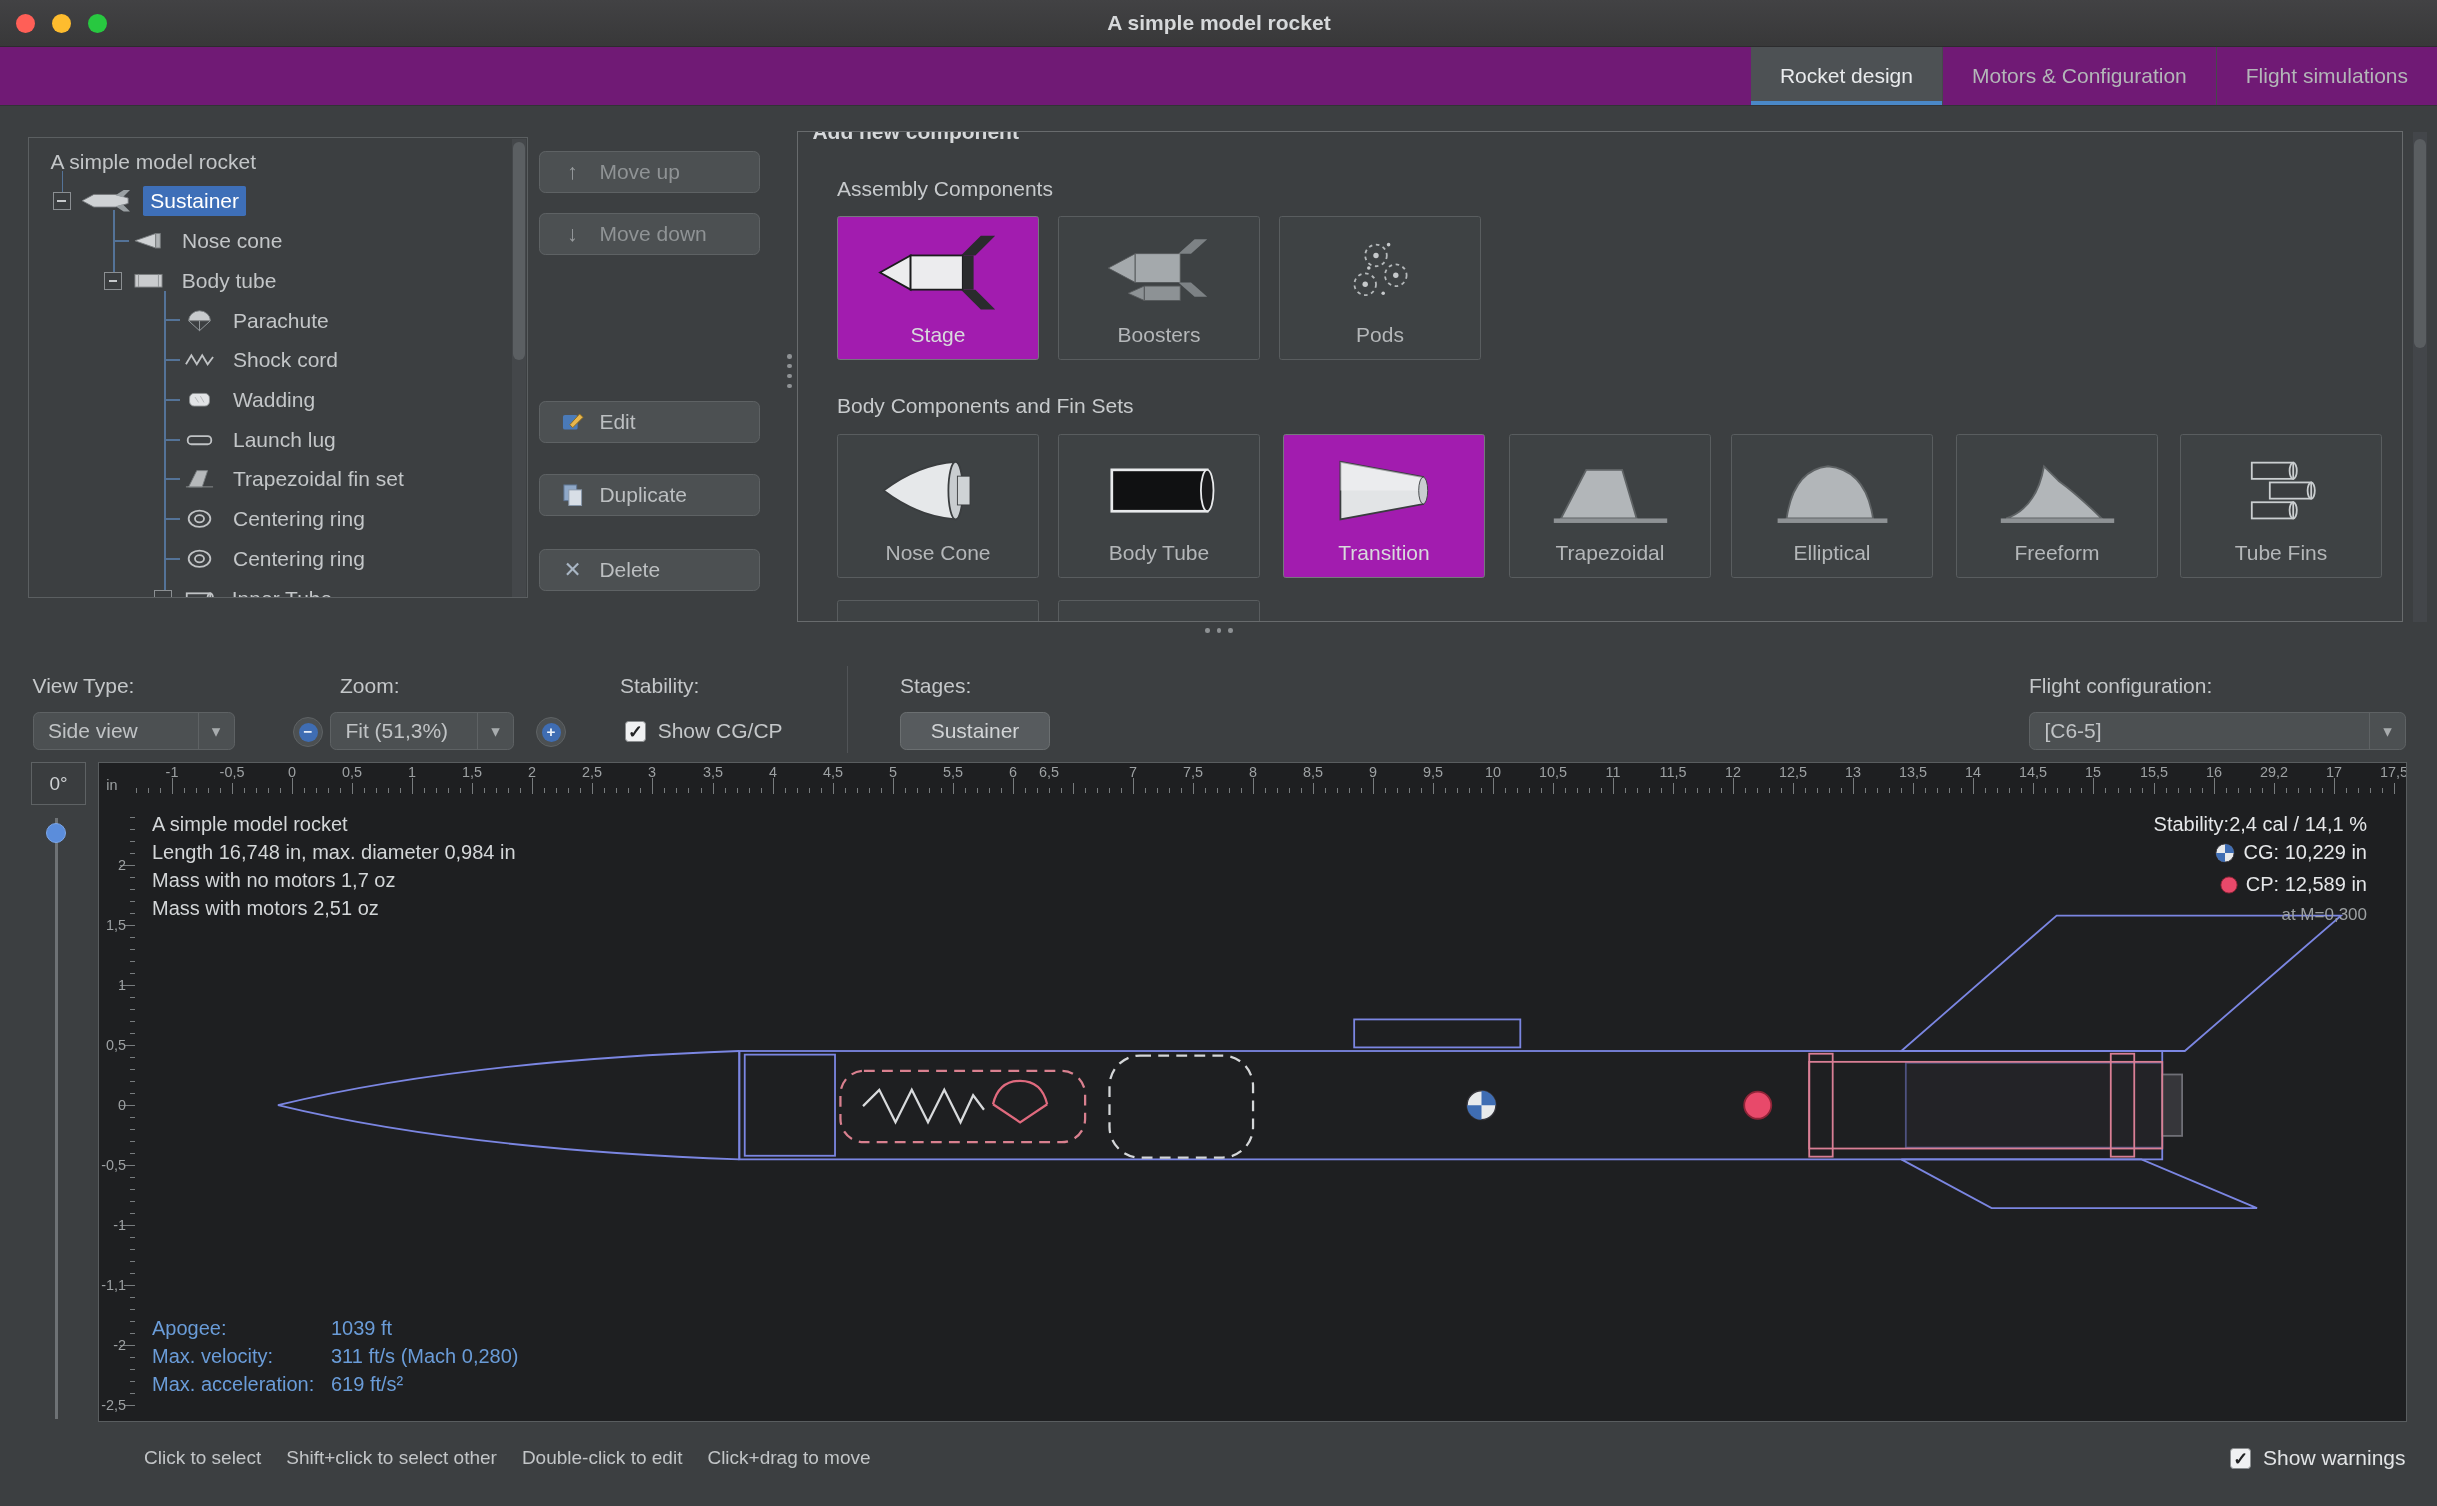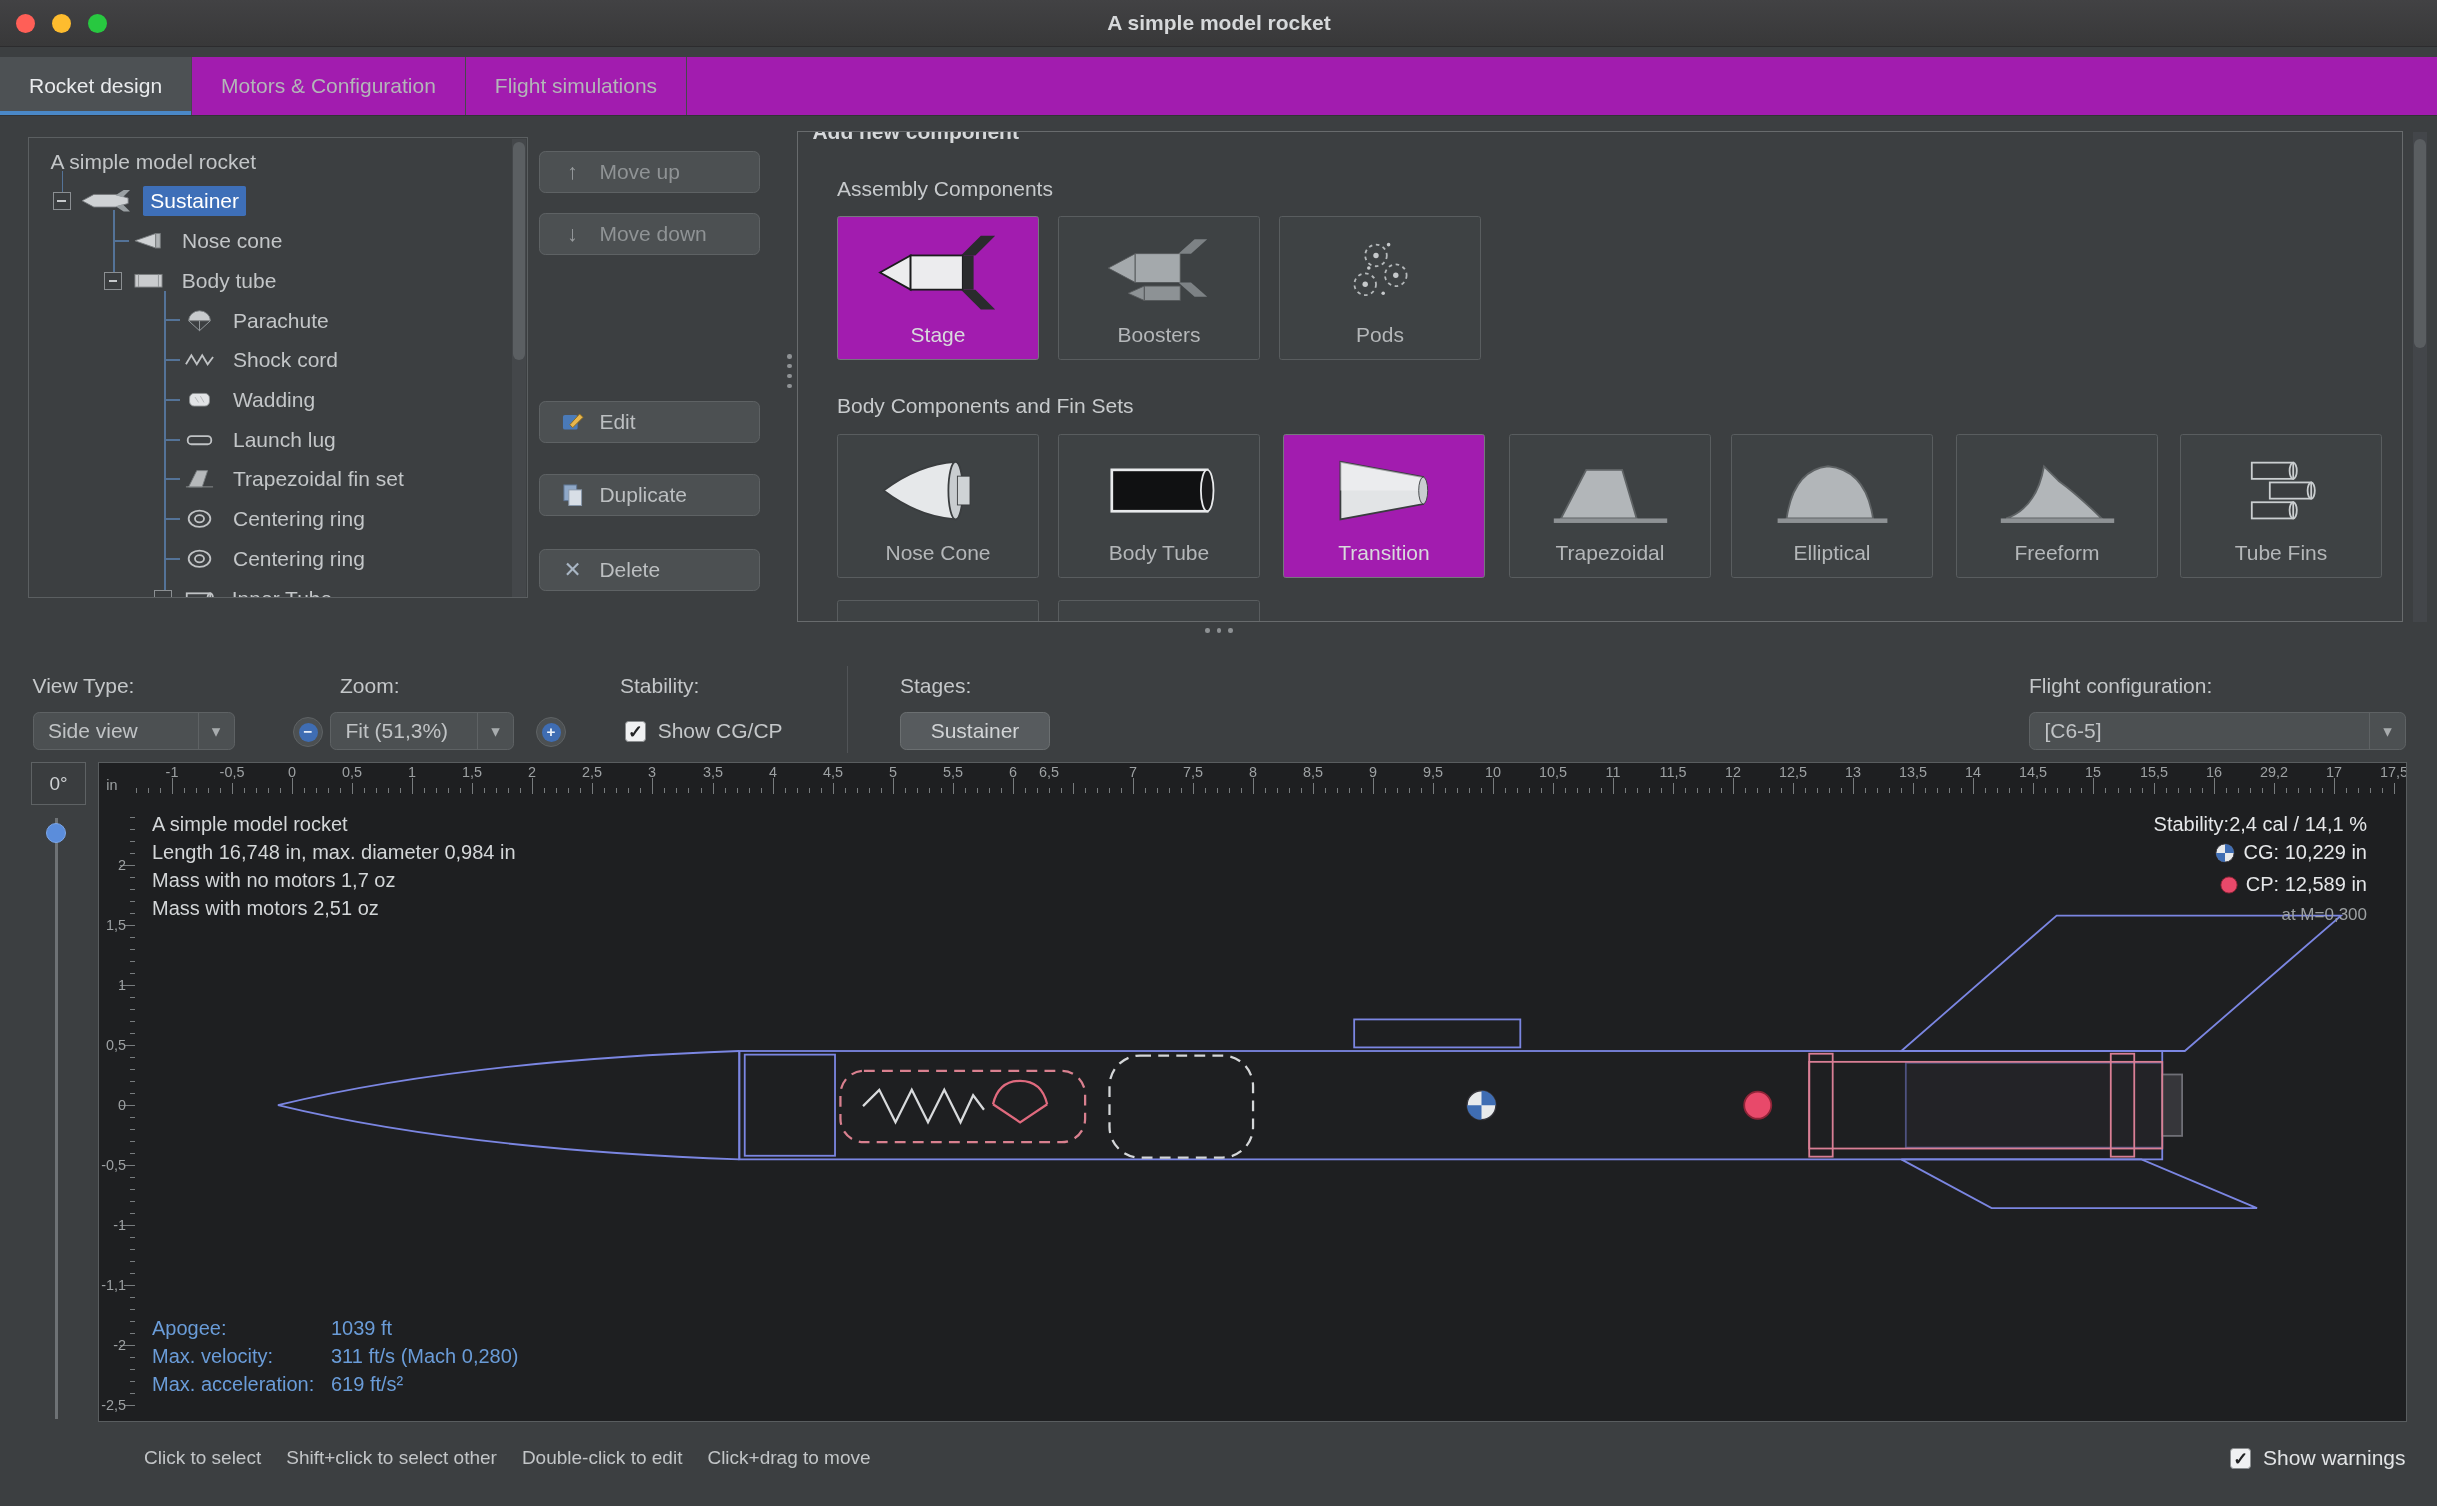--- a/index.html
+++ b/index.html
@@ -10,22 +10,22 @@
   
   .titlebar { position:absolute; left:0; top:0; width:100%; height:47px;
     background:linear-gradient(#424244,#383839); border-bottom:0.9px solid #2c2c2e;
     display:flex; align-items:center; justify-content:center; }
   .traffic { position:absolute; left:16.3px; top:14.4px; display:flex; gap:17px; }
   .light { width:19px; height:19px; border-radius:50%; }
   .light.red{ background:#ff5f57; } .light.yellow{ background:#febc2e; } .light.green{ background:#28c840; }
   .wtitle { font-size:21px; font-weight:bold; color:#d6d8da; }
 
   
-  .tabbar { position:absolute; left:0; top:57px; width:100%; height:59px; background:#a21caf;
-    border-bottom:0.9px solid #313436; display:flex; }
+  .tabbar { position:absolute; left:0; top:47px; width:100%; height:59px; background:#701a75;
+    border-bottom:0.9px solid #313436; display:flex;justify-content:flex-end; }
   .tab { display:flex; align-items:center; padding:0 29px; font-size:21px; color:#b3b6b8;
     border-right:0.9px solid #46494b; position:relative; cursor:default; }
   .tab.active { background:#4d5154; color:#e9ebed; }
   .tab.active::after { content:""; position:absolute; left:0; right:0; bottom:0; height:4.5px; background:#4a88c7; }
 
   
   .tree { position:absolute; left:28px; top:137px; width:500px; height:461px;
     background:#3c3f41; border:0.9px solid #5b5f61; overflow:hidden; }
   .trow { position:absolute; left:0; right:20px; height:40px; display:flex; align-items:center;
     font-size:21px; color:#c3c6c8; white-space:nowrap; }

